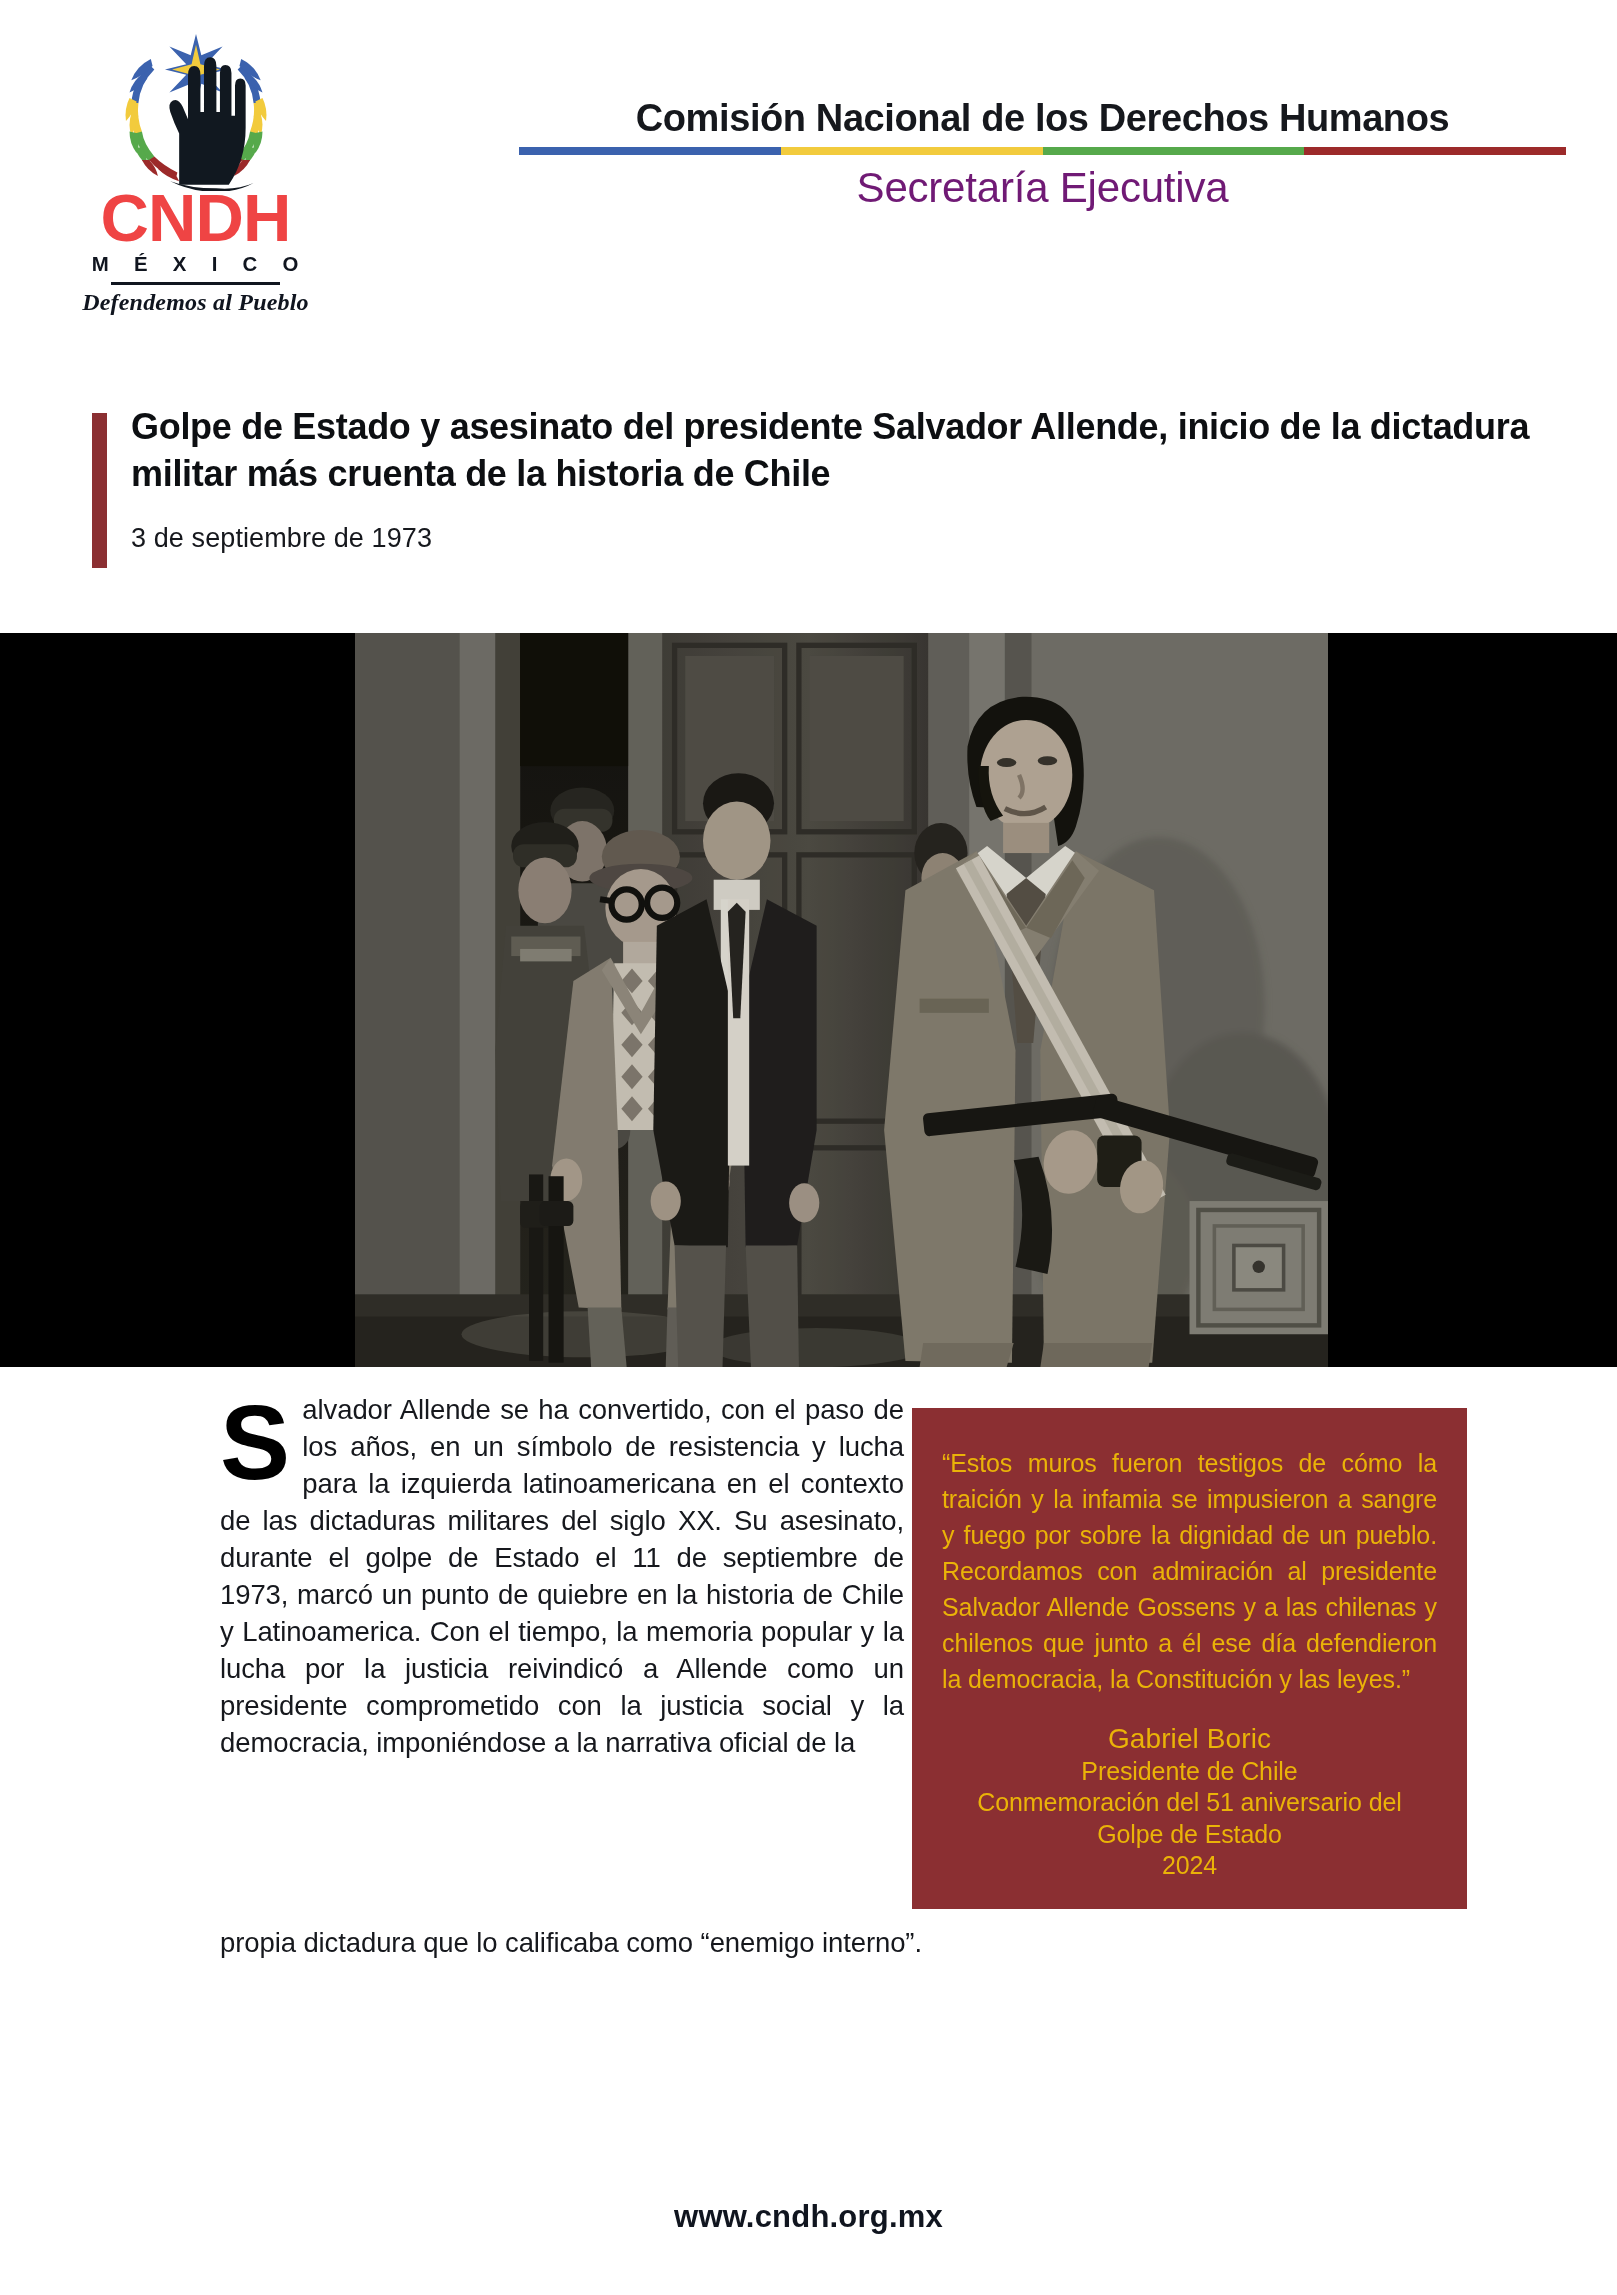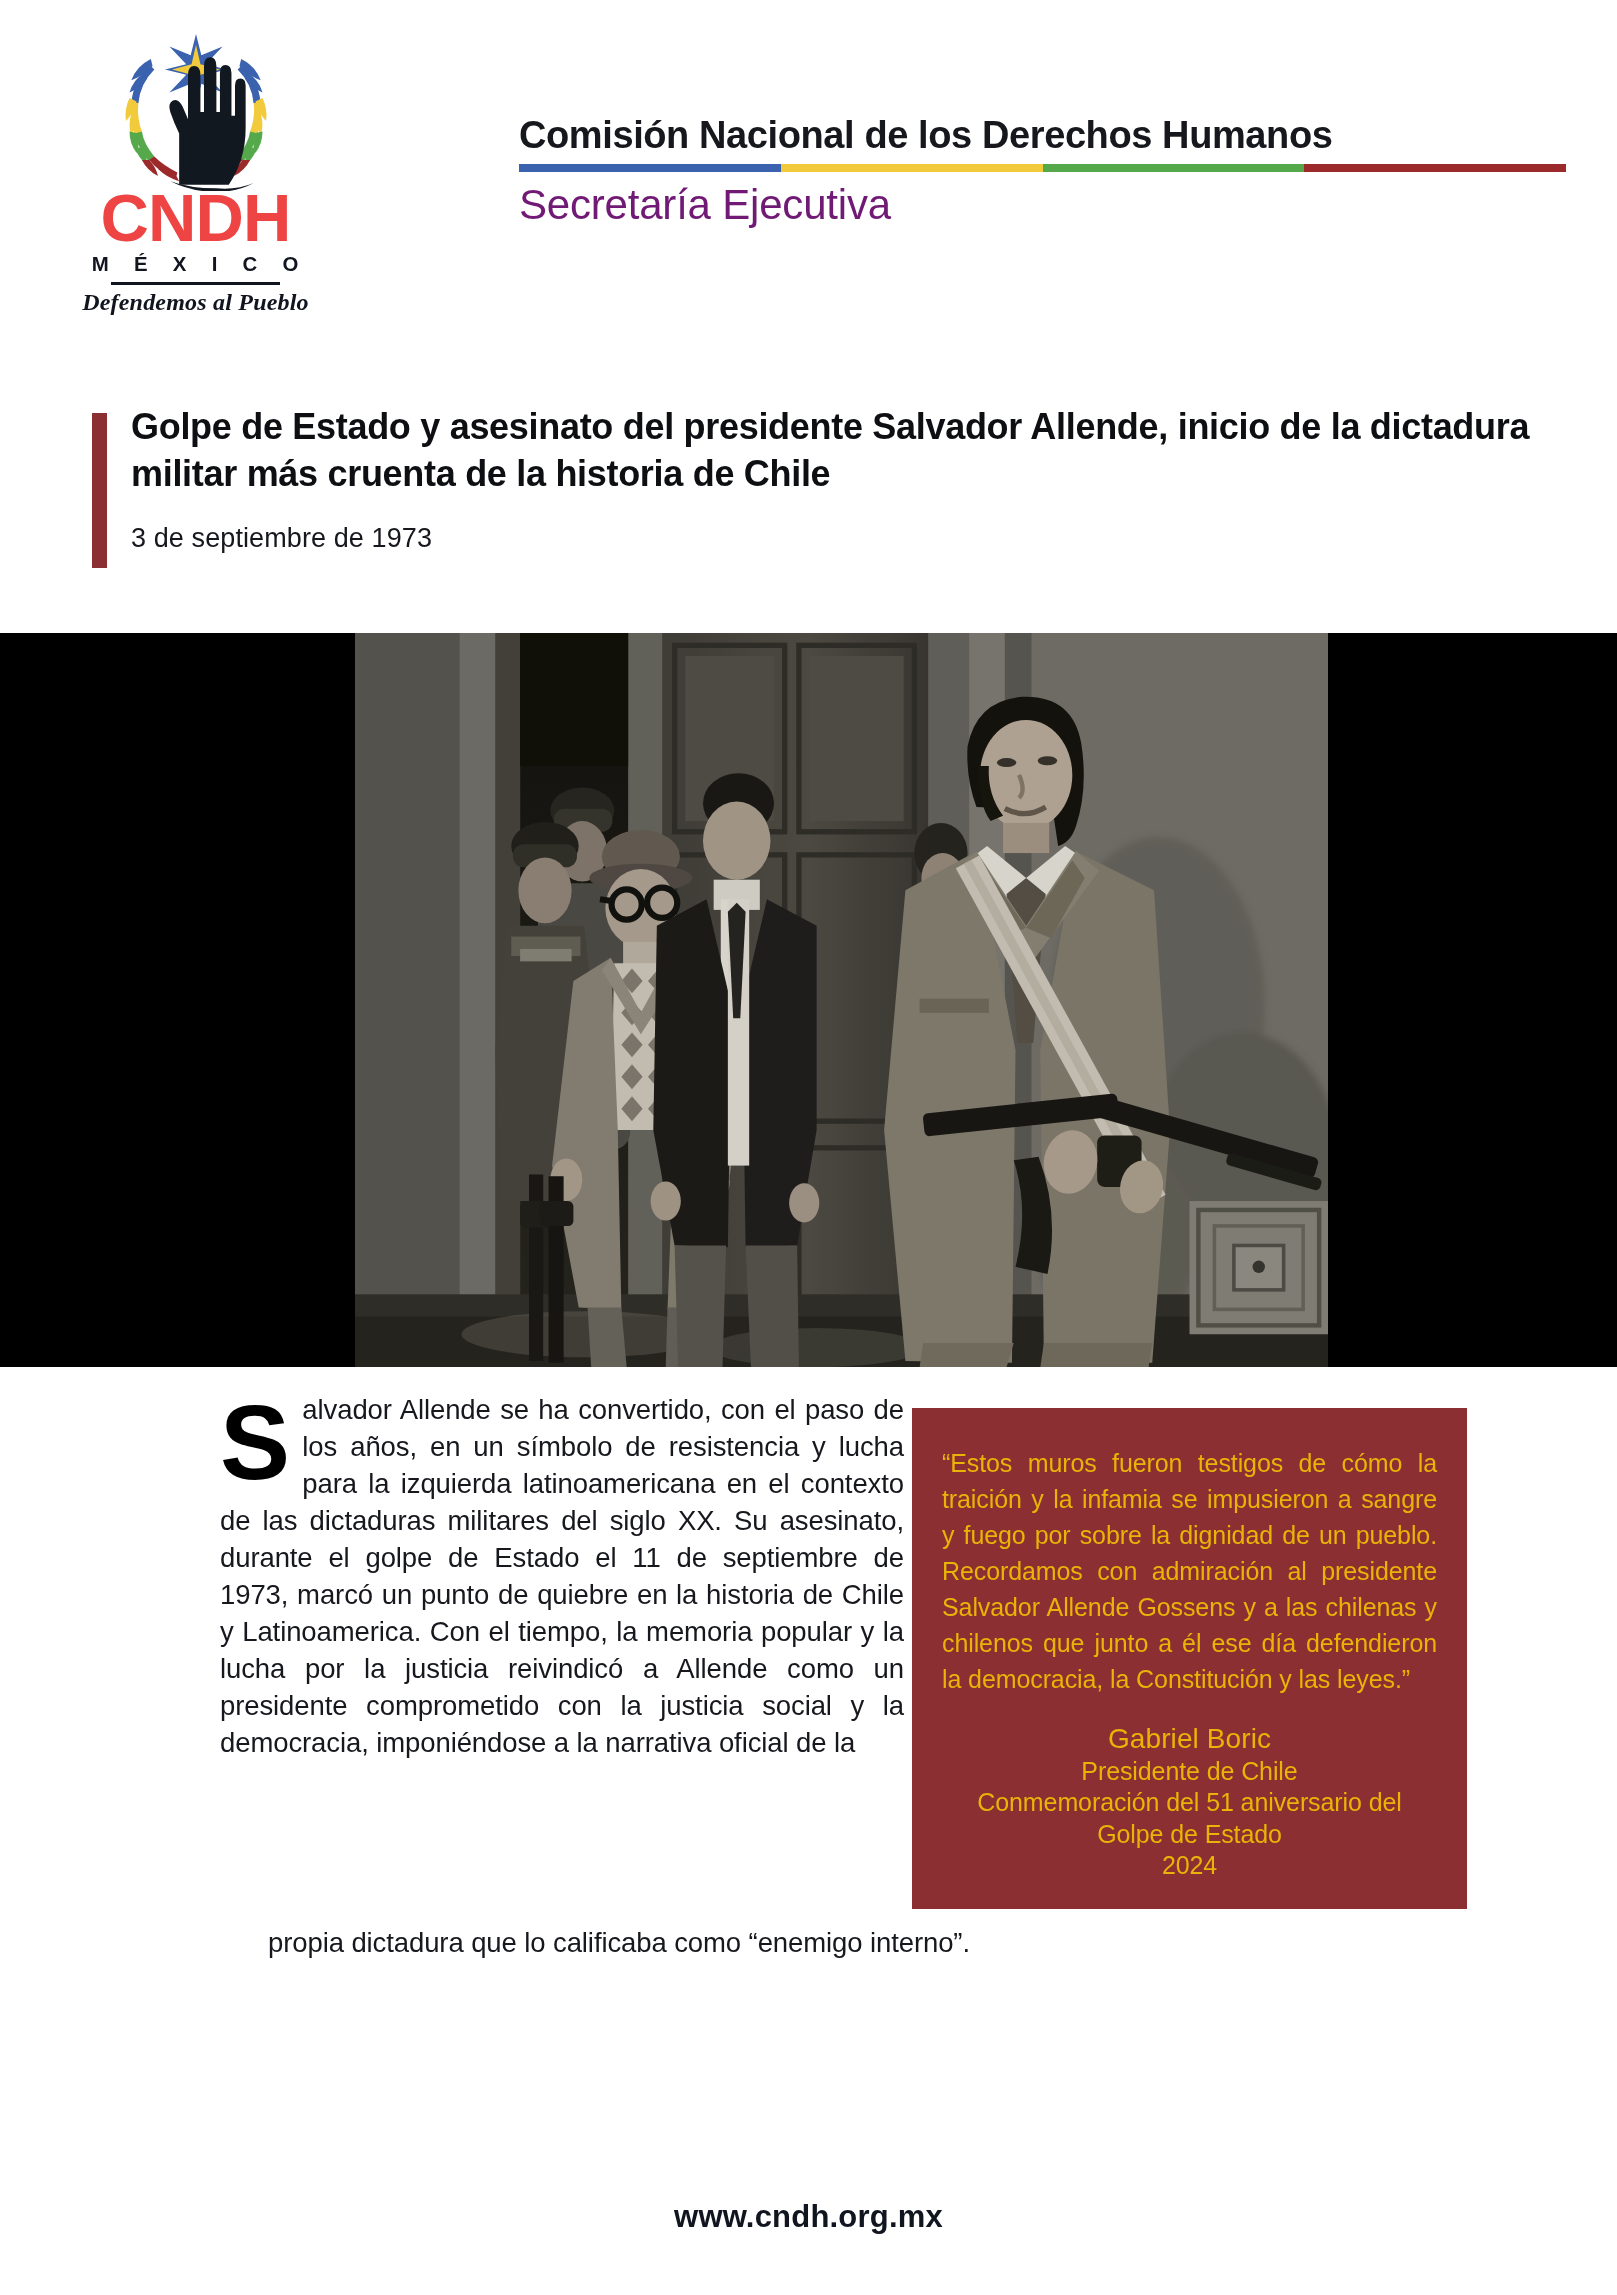--- a/index.html
+++ b/index.html
@@ -59,23 +59,23 @@
     font-family:"Liberation Serif","DejaVu Serif",serif;
     font-style:italic;font-weight:bold;
     font-size:24px;
     color:#10151f;
     margin-top:4.4px;
     letter-spacing:0.2px;
   }
 
   .org-block{
     position:absolute;
-    right:51px;top:114px;
+    right:51px;top:97px;
     width:1047px;
-    text-align:left;
+    text-align:center;
   }
   .org-title{
     font-size:38px;
     font-weight:bold;
     letter-spacing:-0.4px;
     color:#16181d;
     white-space:nowrap;
   }
   .org-bar{
     display:flex;
@@ -169,21 +169,20 @@
     color:#000;
   }
   .body-tail{
     position:absolute;
     left:220px;top:533px;
     width:932px;
     font-size:27.5px;
     line-height:1.345;
     color:#16181d;
     letter-spacing:-0.1px;
-    margin-left:48px;
   }
 
   .quote-box{
     position:absolute;
     left:912px;top:16px;
     width:555px;
     box-sizing:border-box;
     background:#8B2F32;
     color:#eab308;
     padding:37px 30px 28px 30px;

